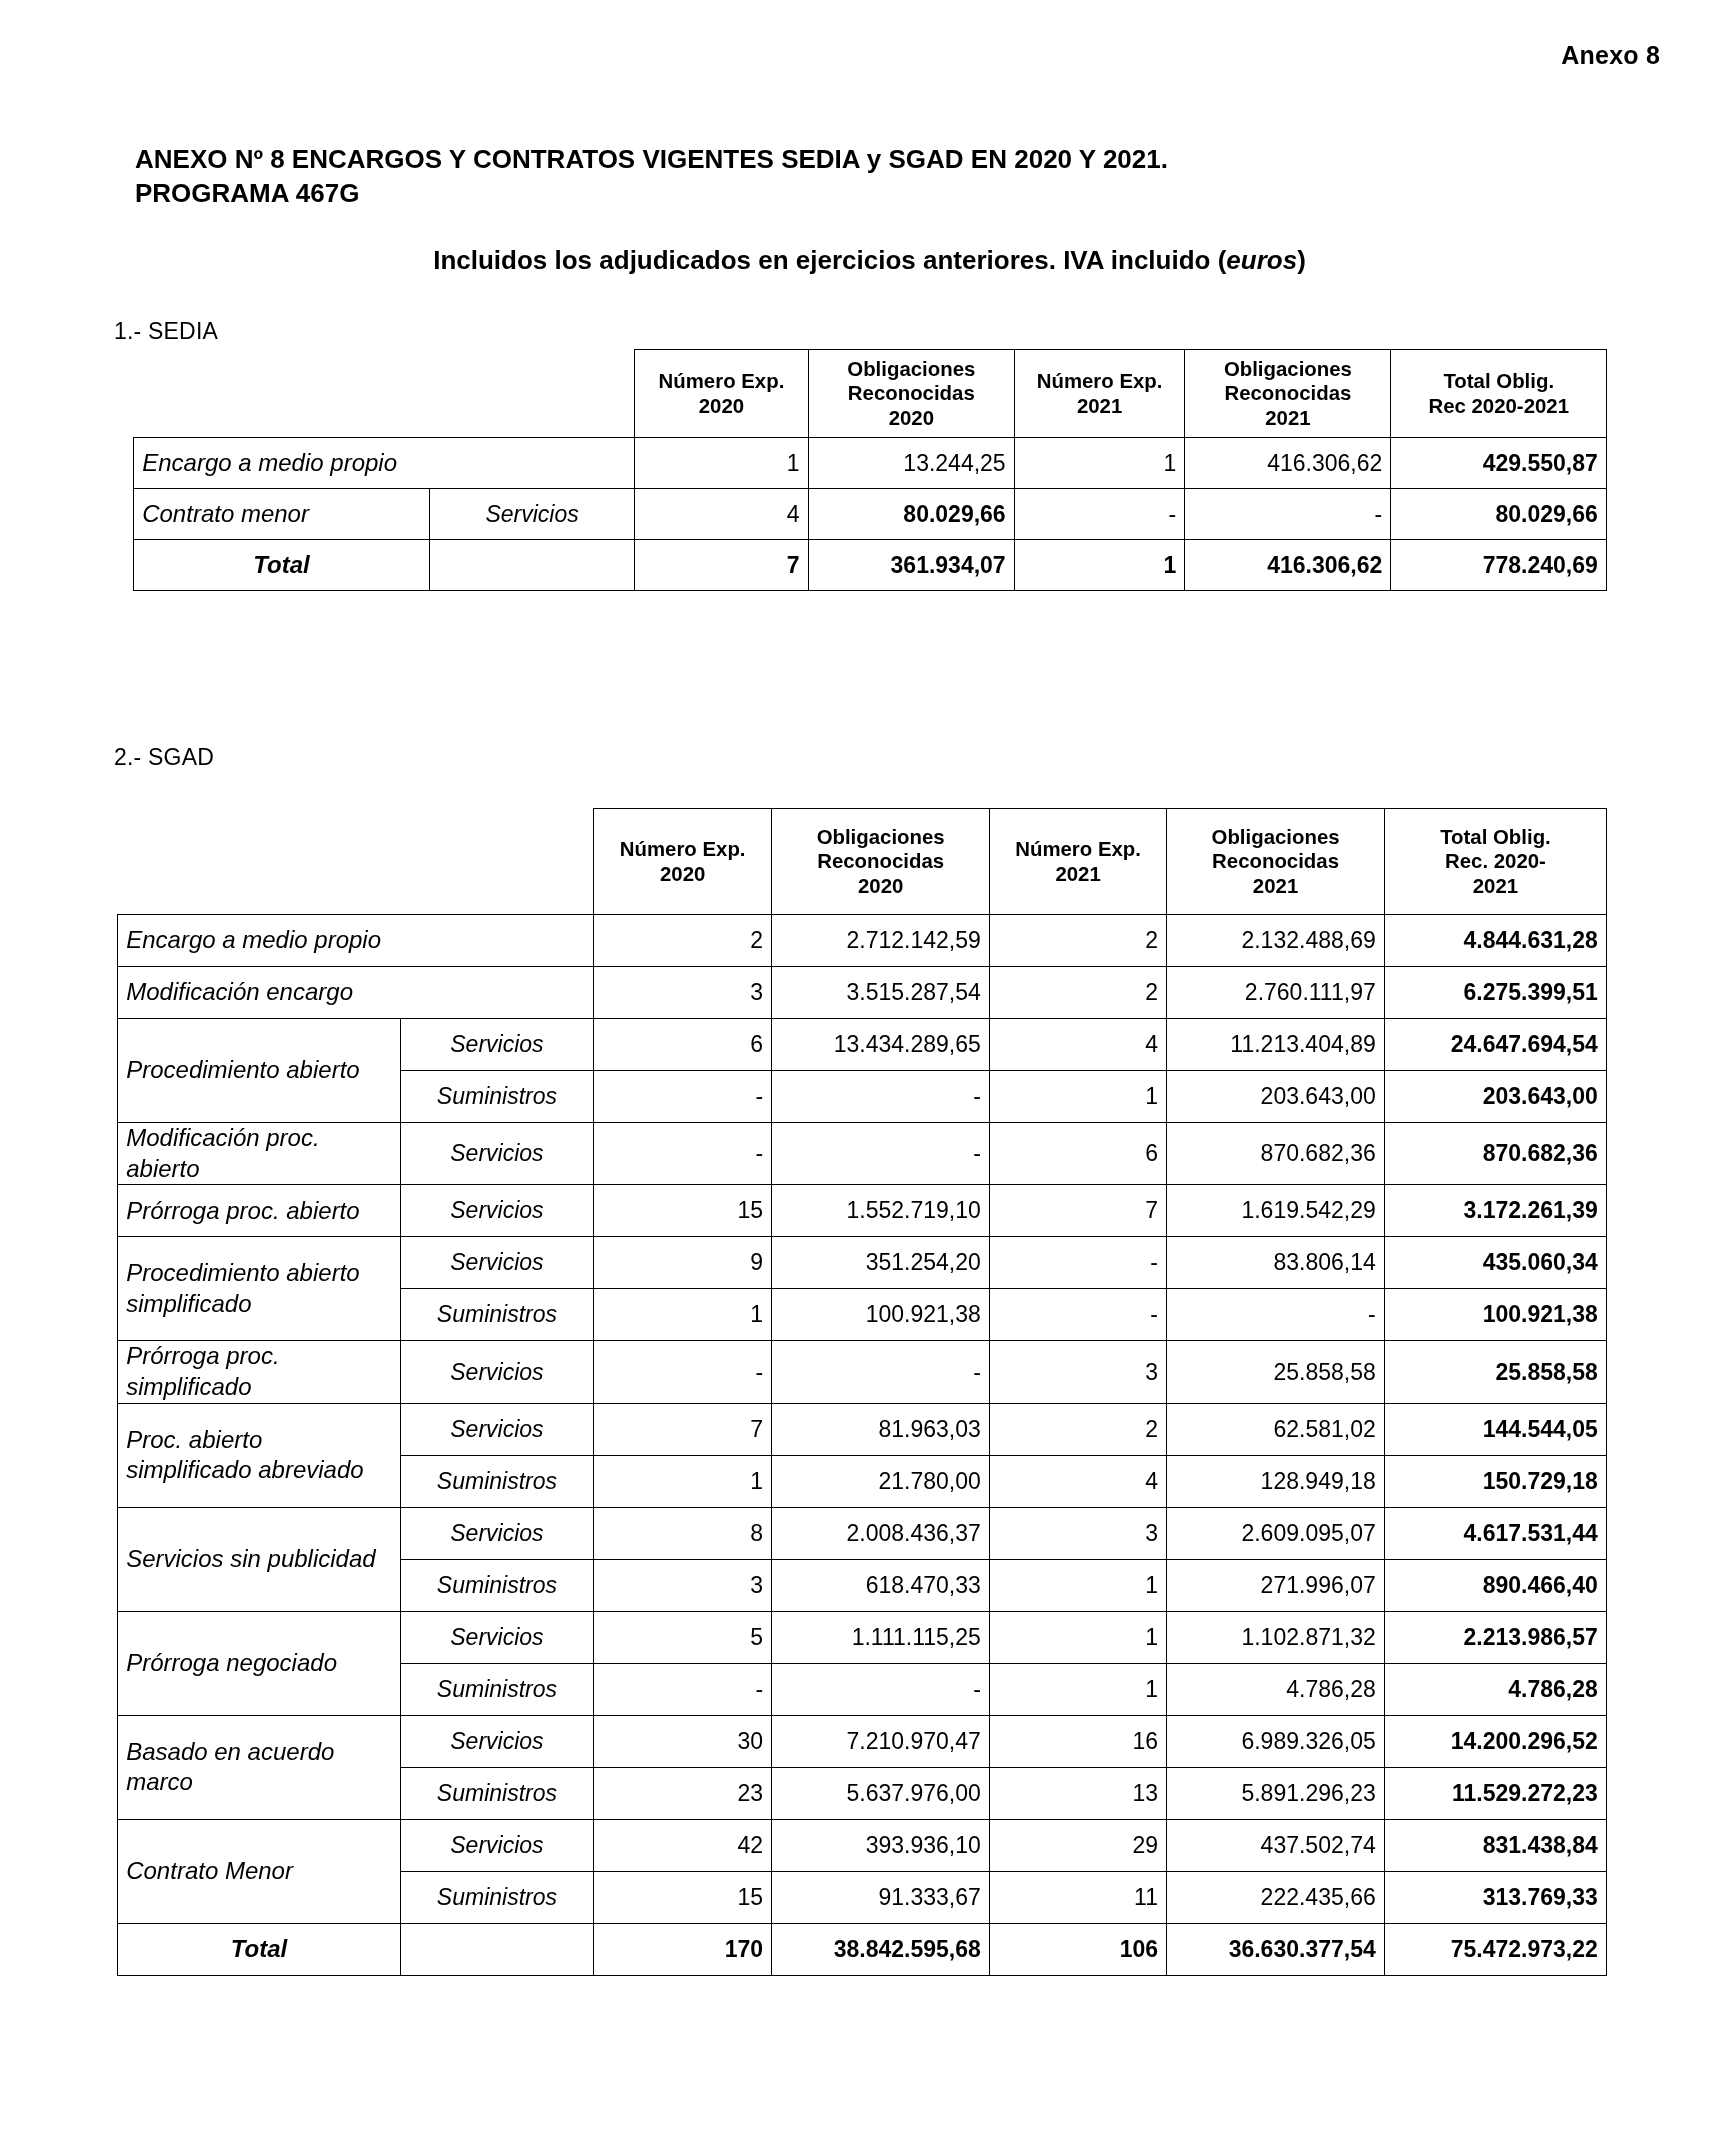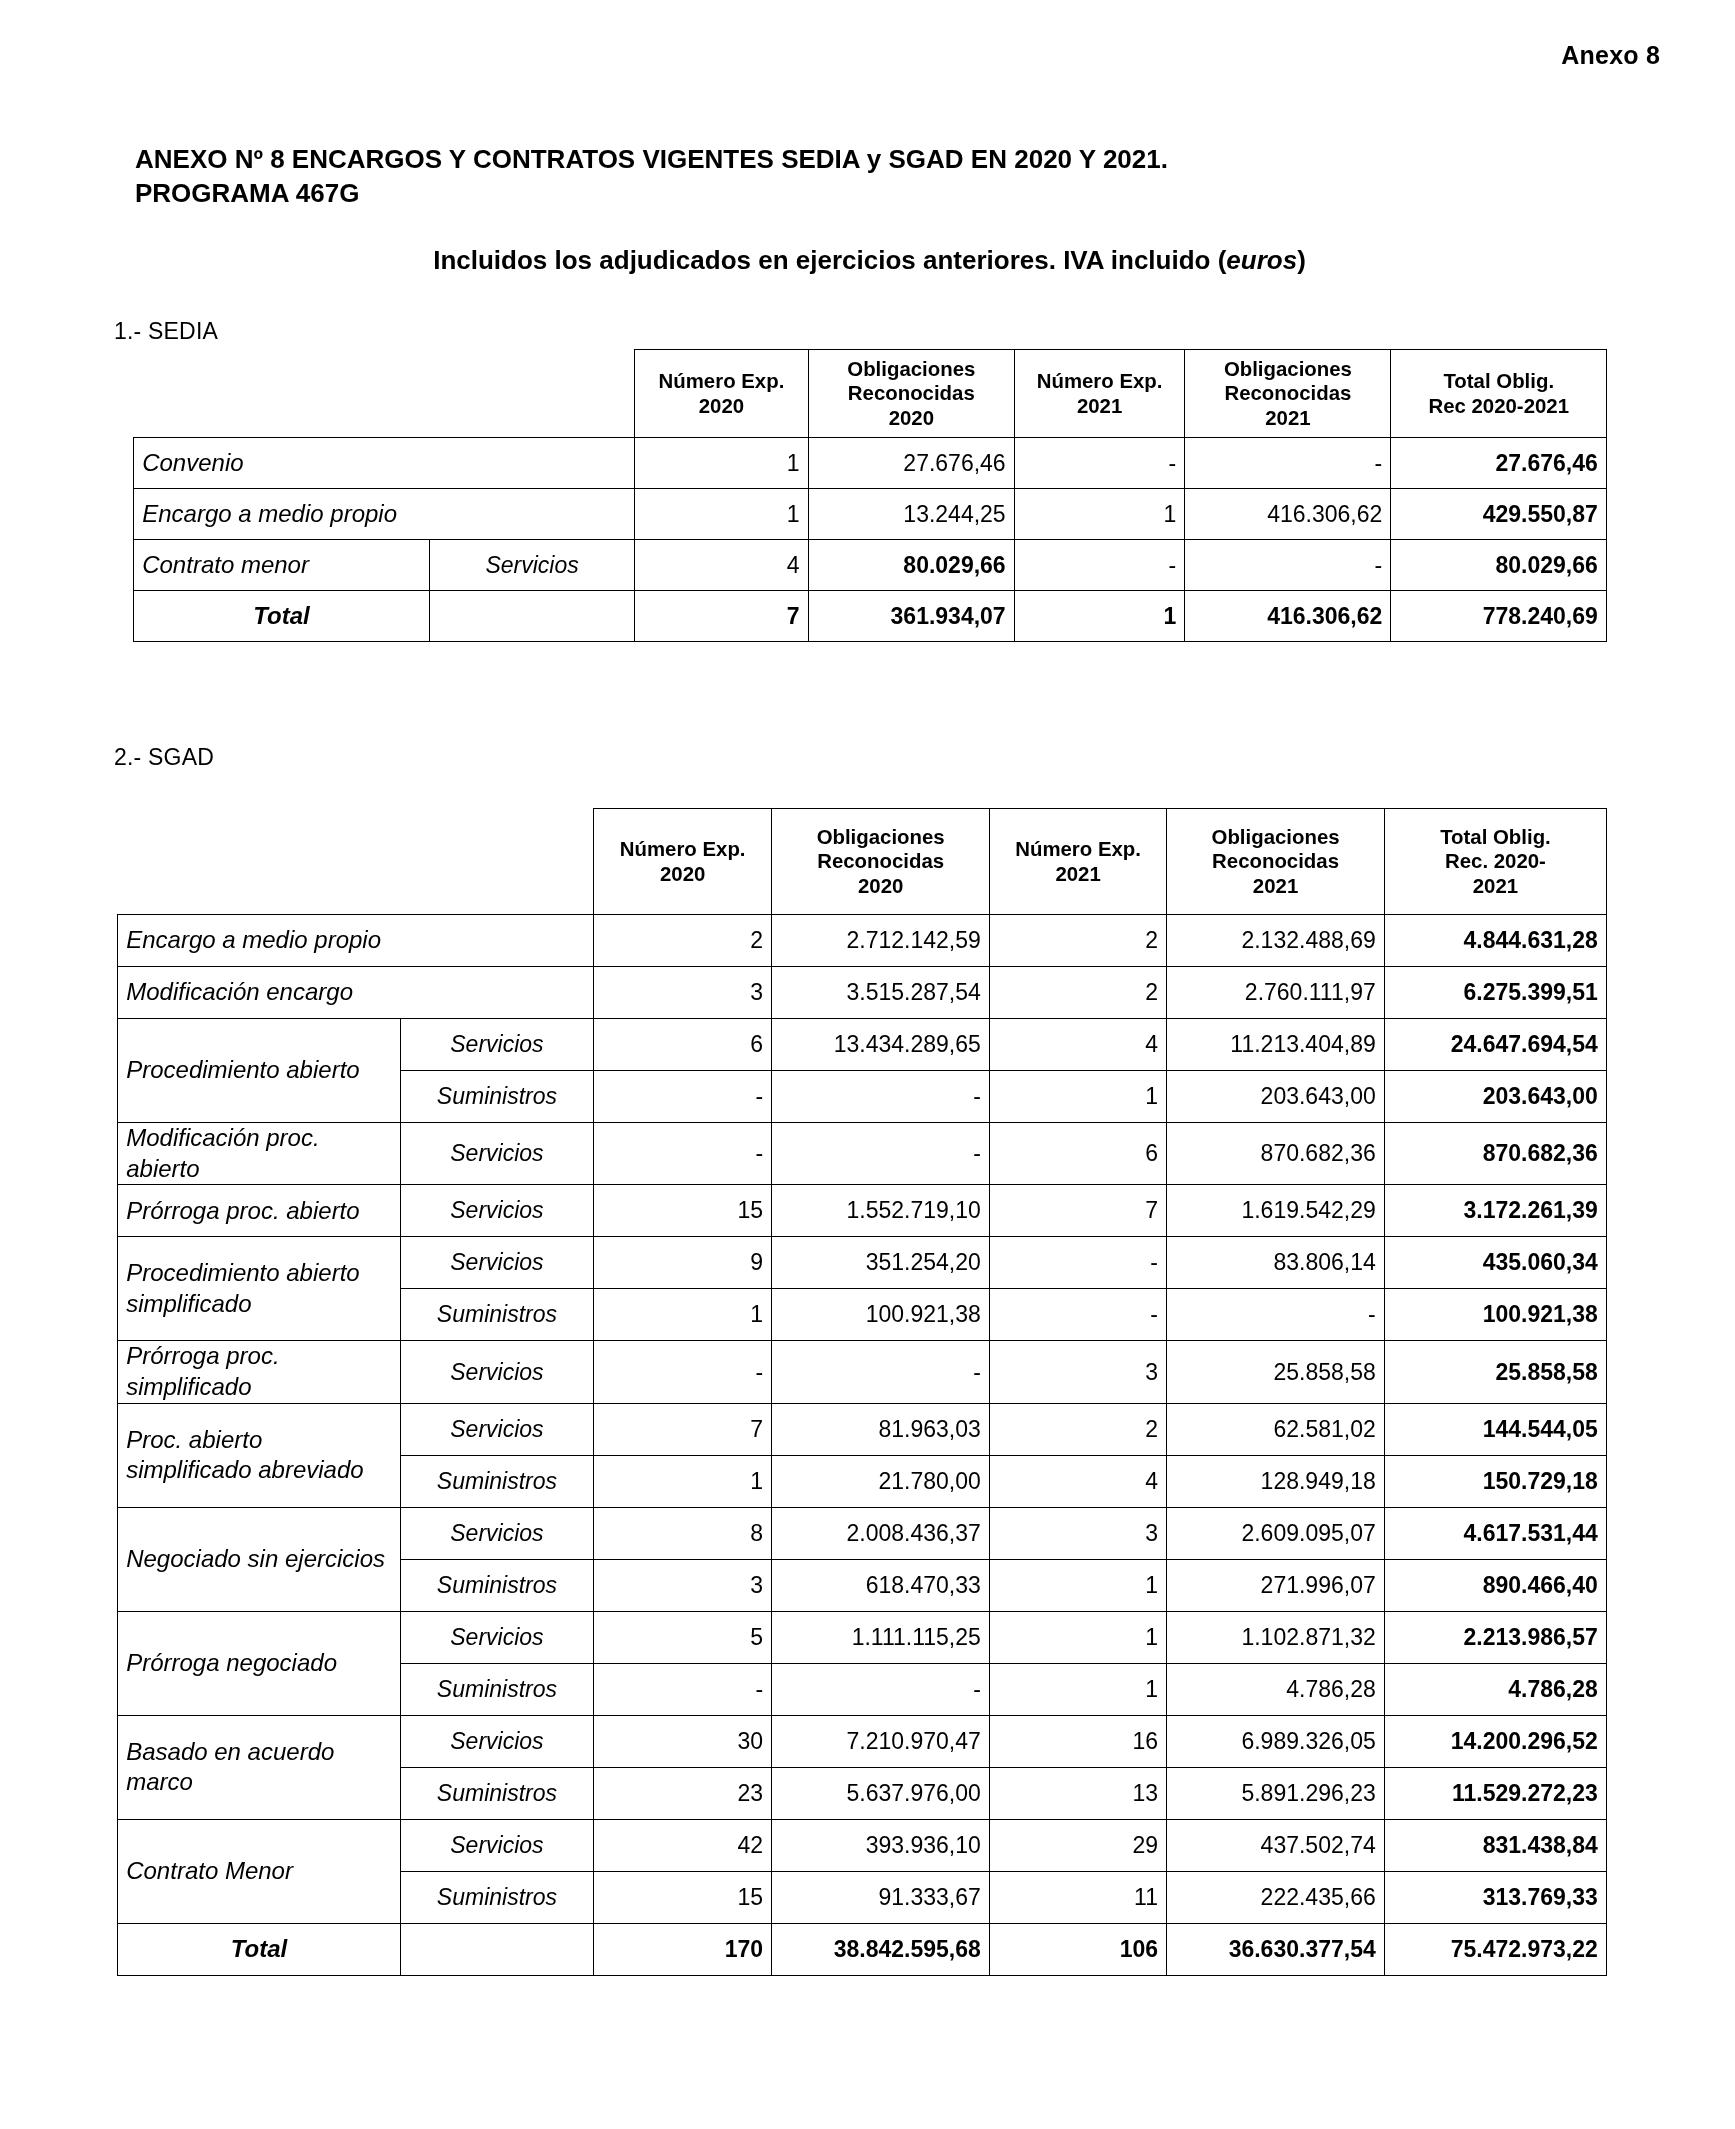--- a/index.html
+++ b/index.html
@@ -192,28 +192,20 @@
           <span>2021</span>
         </th>
         <th>
           <span>Total Oblig.</span><br>
           <span>Rec 2020-2021</span>
         </th>
       </tr>
     </thead>
     <tbody>
       <tr>
-        <td class="lbl" colspan="2">Convenio</td>
-        <td class="num">1</td>
-        <td class="num">27.676,46</td>
-        <td class="num">-</td>
-        <td class="num">-</td>
-        <td class="num b">27.676,46</td>
-      </tr>
-      <tr>
         <td class="lbl" colspan="2">Encargo a medio propio</td>
         <td class="num">1</td>
         <td class="num">13.244,25</td>
         <td class="num">1</td>
         <td class="num">416.306,62</td>
         <td class="num b">429.550,87</td>
       </tr>
       <tr>
         <td class="lbl">Contrato menor</td>
         <td class="sub">Servicios</td>
@@ -374,21 +366,21 @@
       <tr>
         <td class="sub">Suministros</td>
         <td class="num">1</td>
         <td class="num">21.780,00</td>
         <td class="num">4</td>
         <td class="num">128.949,18</td>
         <td class="num b">150.729,18</td>
       </tr>
 
       <tr>
-        <td class="lbl" rowspan="2">Negociado sin ejercicios</td>
+        <td class="lbl" rowspan="2">Servicios sin publicidad</td>
         <td class="sub">Servicios</td>
         <td class="num">8</td>
         <td class="num">2.008.436,37</td>
         <td class="num">3</td>
         <td class="num">2.609.095,07</td>
         <td class="num b">4.617.531,44</td>
       </tr>
       <tr>
         <td class="sub">Suministros</td>
         <td class="num">3</td>

